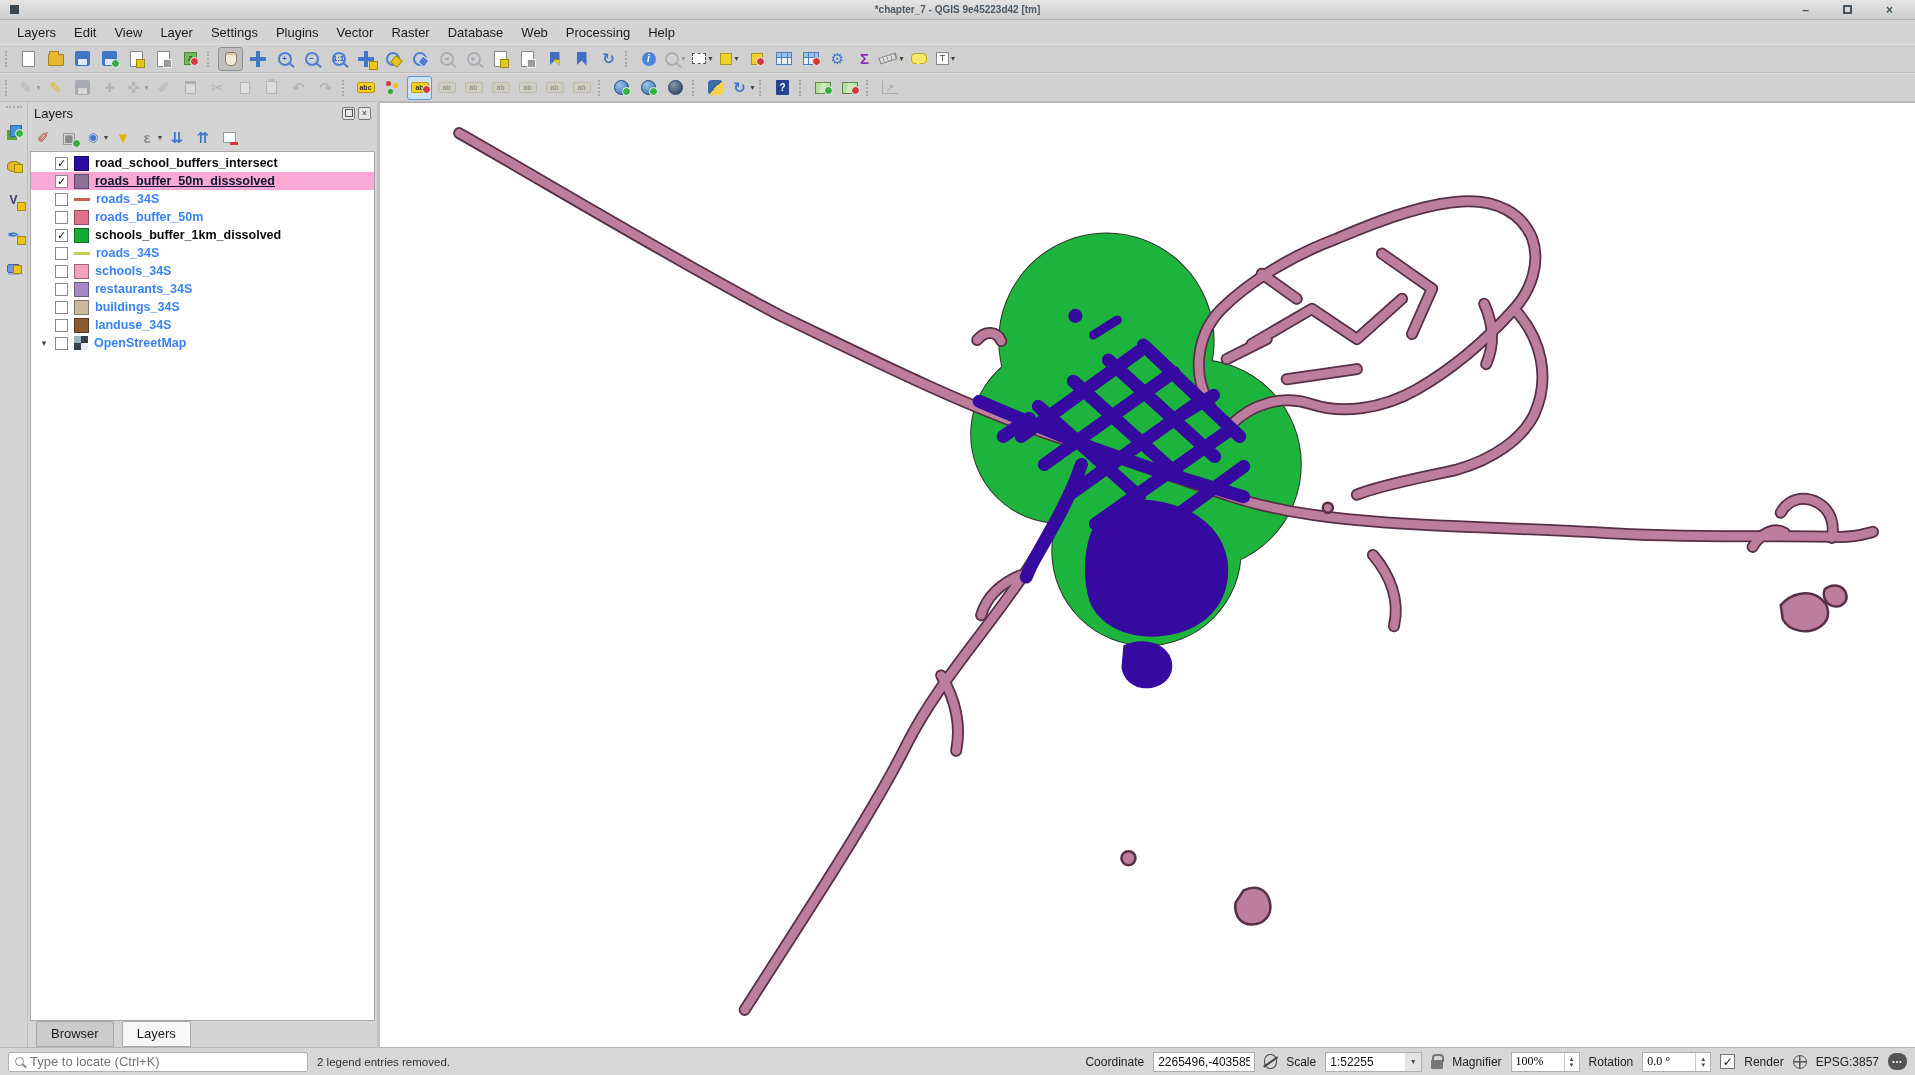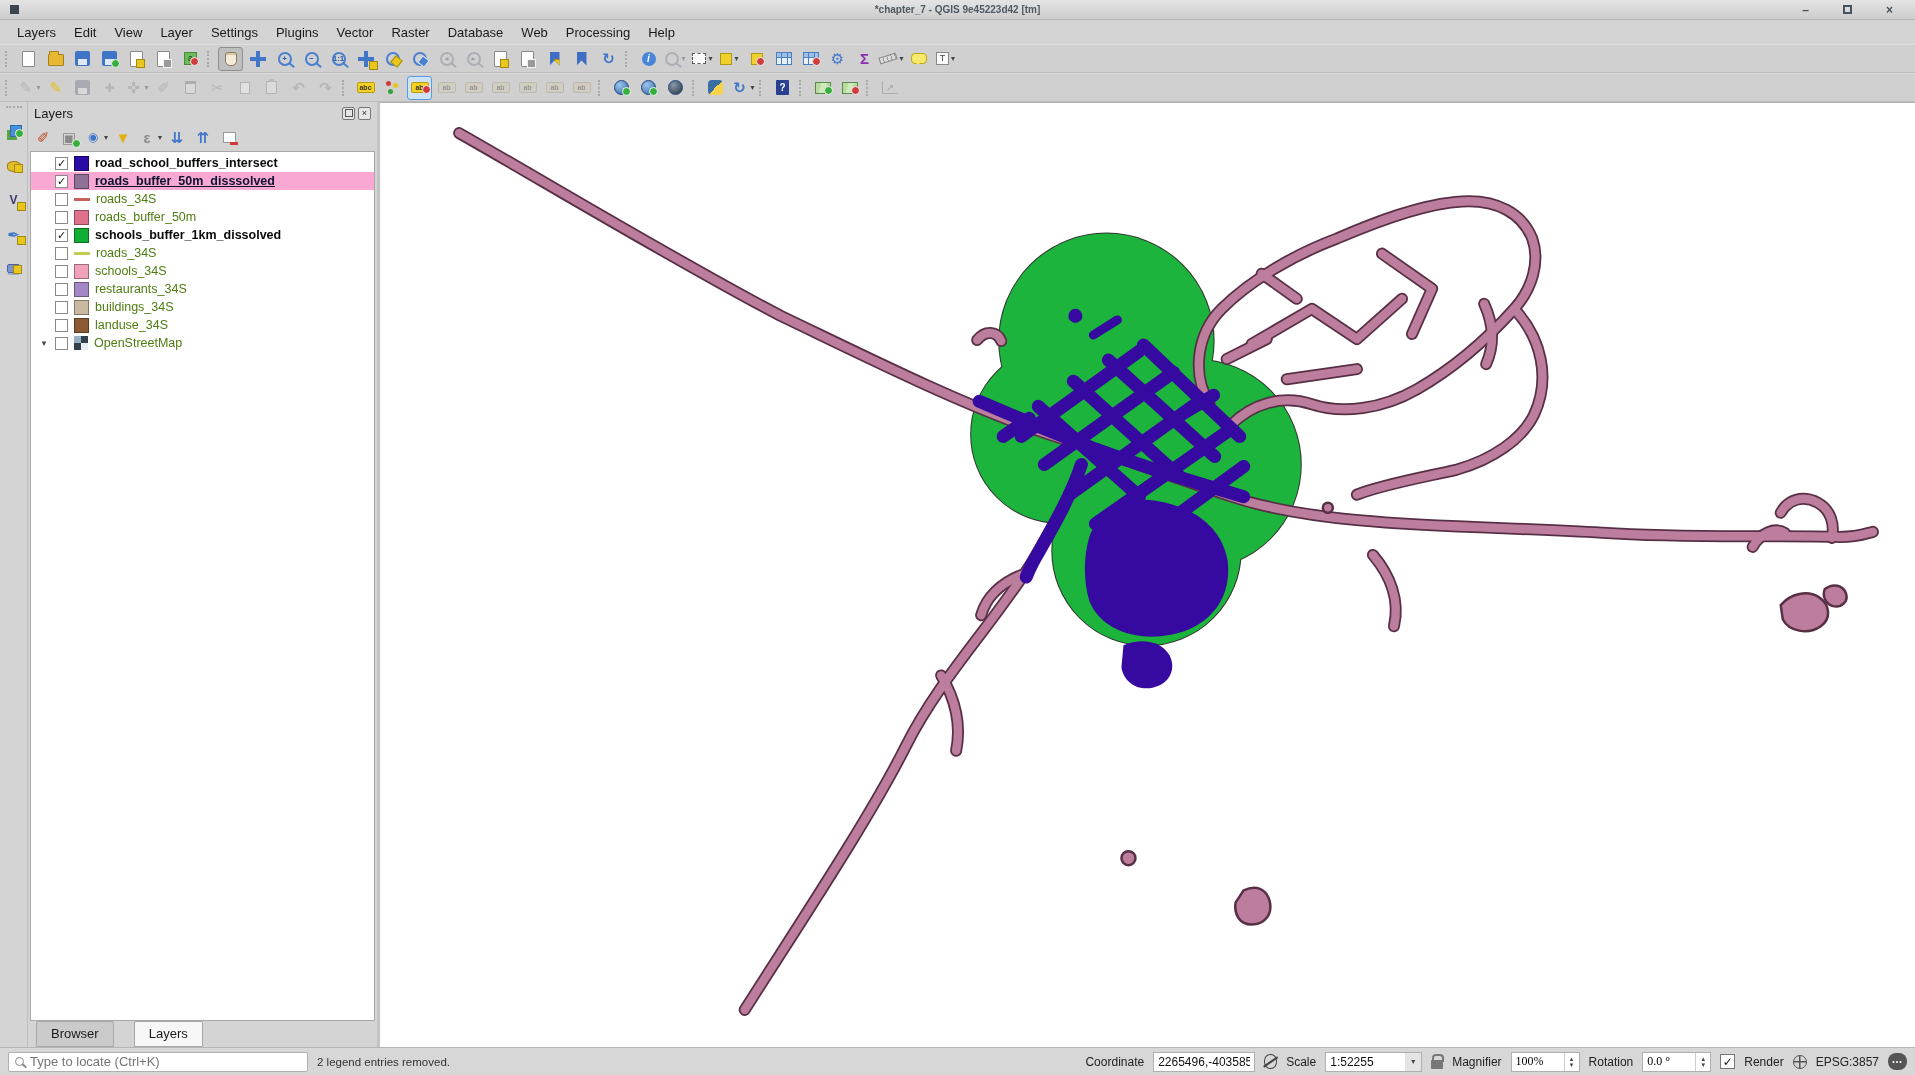--- a/index.html
+++ b/index.html
@@ -90,24 +90,24 @@
   .lrow{height:18px;display:flex;align-items:center;gap:6px;padding-left:8px;font-size:12.5px}
   .expander{width:10px;font-size:9px;color:#444;text-align:center;flex:none}
   .lrow.expandable .expander::before{content:"▾"}
   .cb{width:13px;height:13px;border:1px solid #8a8a8a;background:#fff;display:flex;align-items:center;justify-content:center;font-size:11px;flex:none;color:#111}
   .lrow.checked .cb::before{content:"✓"}
   .swatch{width:15px;height:15px;flex:none;border:1px solid rgba(0,0,0,.35)}
   .sw-line{height:3px !important;border:none !important;width:16px !important}
   .sw-osm{width:14px !important;height:14px !important;border:none !important;background:conic-gradient(#33414d 25%,#e8eef4 0 50%,#33414d 0 75%,#9ab0c4 0) !important}
   .llabel{white-space:nowrap}
   .lrow.bold .llabel{font-weight:bold;color:#0a0a0a}
-  .lrow.dim .llabel{color:#4d7c0f;font-weight:normal}
+  .lrow.dim .llabel{color:#3b82f6;font-weight:bold}
   .lrow.selected{background:#f9a8d4}
   .lrow.selected .llabel{text-decoration:underline;color:#0d1430}
-  .panel-tabs{height:26px;flex:none;display:flex;align-items:flex-end;padding-left:8px;gap:20px}
+  .panel-tabs{height:26px;flex:none;display:flex;align-items:flex-end;padding-left:8px;gap:8px}
   .ptab{padding:4px 14px 5px;border:1px solid #a8a8a8;background:#cbcbcb;border-radius:2px 2px 0 0;font-size:13px}
   .ptab.active{background:#f7f7f7}
 
   .map{flex:1;background:#fff;position:relative;border-top:1px solid #b0b0b0;min-width:0}
   .map svg{position:absolute;inset:0;width:100%;height:100%}
   .gc-s circle{fill:var(--green);stroke:var(--outline);stroke-width:2}
   .gc-f circle{fill:var(--green)}
   .road-u use{stroke:var(--roads-outline);stroke-width:12;fill:none;stroke-linecap:round;stroke-linejoin:round}
   .road-o use{stroke:var(--roads);stroke-width:8.5;fill:none;stroke-linecap:round;stroke-linejoin:round}
   .blob{fill:var(--roads);stroke:var(--roads-outline);stroke-width:2.5}

